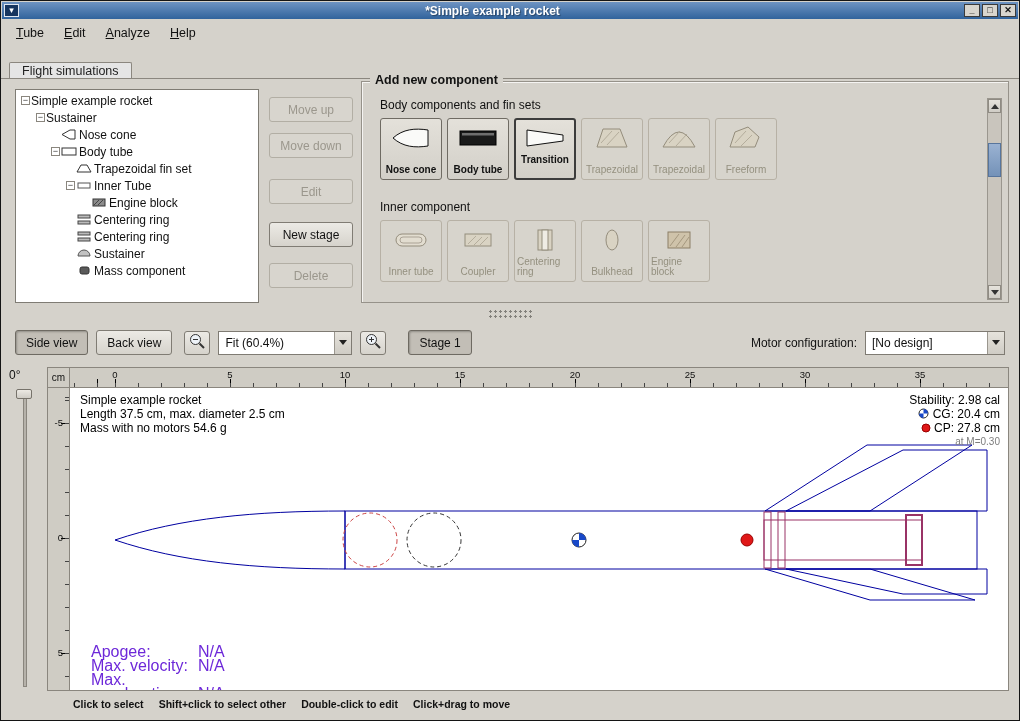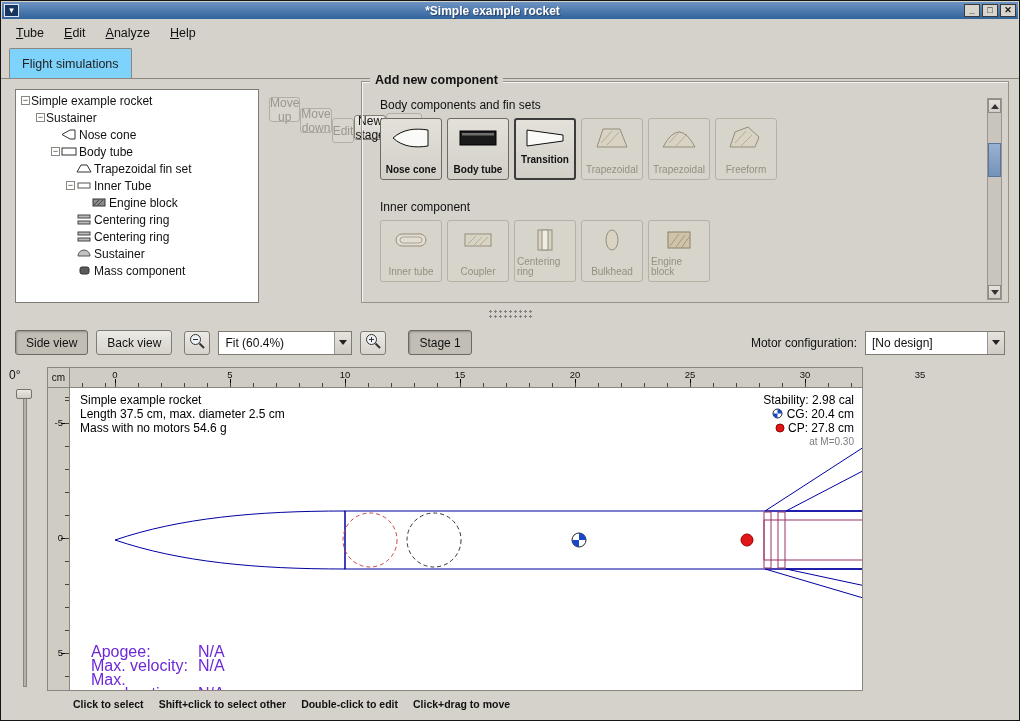--- a/index.html
+++ b/index.html
@@ -18,33 +18,33 @@
   
   #menubar{position:absolute;left:1px;right:1px;top:18px;height:27px;display:flex;align-items:center;padding-left:6px;}
   .menu-item{display:inline-block;padding:3px 8px;font-size:12.5px;margin-right:4px;}
   .menu-item::first-letter{text-decoration:underline;}
   
   #tabrow{position:absolute;left:0;right:0;top:46px;height:32px;display:flex;align-items:flex-end;
     padding-left:8px;border-bottom:1px solid #8b877f;}
   .tab{border:1px solid #8b877f;border-bottom:none;padding:0 12px;font-size:12.5px;display:flex;
     align-items:center;border-radius:2px 2px 0 0;}
   .tab.active{height:30px;background:#d5d2cb;margin-bottom:-1px;z-index:2;}
-  .tab.inactive{height:30px;background:#7dd3fc;color:#222;}
+  .tab.inactive{height:16px;background:#e5e5e5;color:#222;}
   
   #treepanel{position:absolute;left:14px;top:88px;width:244px;height:214px;background:#fff;
     border:1px solid #7f7c74;padding-top:2px;overflow:hidden;}
   .trow{height:17px;display:flex;align-items:center;font-size:12px;white-space:nowrap;}
   .tslot{width:11px;height:9px;display:inline-flex;align-items:center;justify-content:center;flex:none;}
   .exp{width:9px;height:9px;border:1px solid #8a867e;background:#fff;font-size:9px;line-height:7px;
     text-align:center;color:#333;flex:none;}
   .exp::before{content:"−";}
   .ticon{width:18px;height:12px;flex:none;display:inline-flex;align-items:center;}
   .d0{padding-left:4px;} .d1{padding-left:19px;} .d2{padding-left:34px;} .d3{padding-left:49px;} .d4{padding-left:64px;}
   
-  #actions{position:absolute;left:268px;top:96px;width:84px;display:flex;flex-direction:row;text-align:center;}
+  #actions{position:absolute;left:268px;top:96px;width:84px;display:flex;flex-direction:column;}
   .btn{background:linear-gradient(#eceae5,#d6d3cc);border:1px solid #807c74;border-radius:3px;
     font-size:12px;color:#111;height:25px;display:flex;align-items:center;justify-content:center;}
   .btn.disabled{color:#9b978d;border-color:#b2aea4;background:#d8d5ce;}
   
   #addgroup{position:absolute;left:360px;top:80px;width:648px;height:222px;border:1px solid #96928a;
     box-shadow:inset 1px 1px 0 rgba(255,255,255,.75);}
   #addgroup .legend{position:absolute;top:-9px;left:8px;background:#d5d2cb;padding:0 5px;font-weight:bold;font-size:12.5px;}
   .seclabel{position:absolute;left:18px;font-size:12px;}
   .palrow{position:absolute;left:18px;display:flex;gap:5px;}
   .palbtn{width:62px;height:62px;background:linear-gradient(#e4e1da,#d2cfc8);border:1px solid #6f6b63;
@@ -72,21 +72,21 @@
   .combo{display:flex;border:1px solid #7f7b73;background:#fff;height:24px;align-items:stretch;}
   .combo .txt{padding:4px 6px 0 6px;font-size:12px;flex:1;white-space:nowrap;}
   .combo .arrow{width:17px;background:linear-gradient(#e6e3dc,#cfccc5);border-left:1px solid #9a968e;
     display:flex;align-items:center;justify-content:center;flex:none;}
   .tri-combo{width:0;height:0;border-left:4px solid transparent;border-right:4px solid transparent;border-top:5px solid #222;}
   #motorlabel{margin-left:auto;font-size:12px;margin-right:8px;}
   
   #rotlabel{position:absolute;left:8px;top:367px;font-size:12px;}
   #rottrack{position:absolute;left:22px;top:390px;width:4px;height:296px;background:#b6b2aa;border:1px solid #8a867e;}
   #rothandle{position:absolute;left:15px;top:388px;width:16px;height:10px;background:linear-gradient(#ece9e3,#cfccc5);border:1px solid #76726a;border-radius:2px;}
-  #viewwrap{position:absolute;left:46px;top:366px;width:816px;height:324px;border:1px solid #8a867e;
+  #viewwrap{position:absolute;left:46px;top:366px;width:962px;height:324px;border:1px solid #8a867e;
     display:grid;grid-template-columns:22px 1fr;grid-template-rows:20px 1fr;background:#cfccc4;}
   #corner{border-right:1px solid #8a867e;border-bottom:1px solid #8a867e;font-size:10px;
     display:flex;align-items:center;justify-content:center;background:#cfccc4;}
   #hruler{position:relative;border-bottom:1px solid #8a867e;background:#cfccc4;
     background-image:
       repeating-linear-gradient(to right,#444 0 1px,transparent 1px 23px),
       repeating-linear-gradient(to right,#000 0 1px,transparent 1px 115px);
     background-size:auto 4px,auto 8px;background-repeat:repeat-x;
     background-position:left 45px bottom 0,left 45px bottom 0;}
   .htick{position:absolute;top:1px;transform:translateX(-50%);font-size:9.5px;color:#111;}

